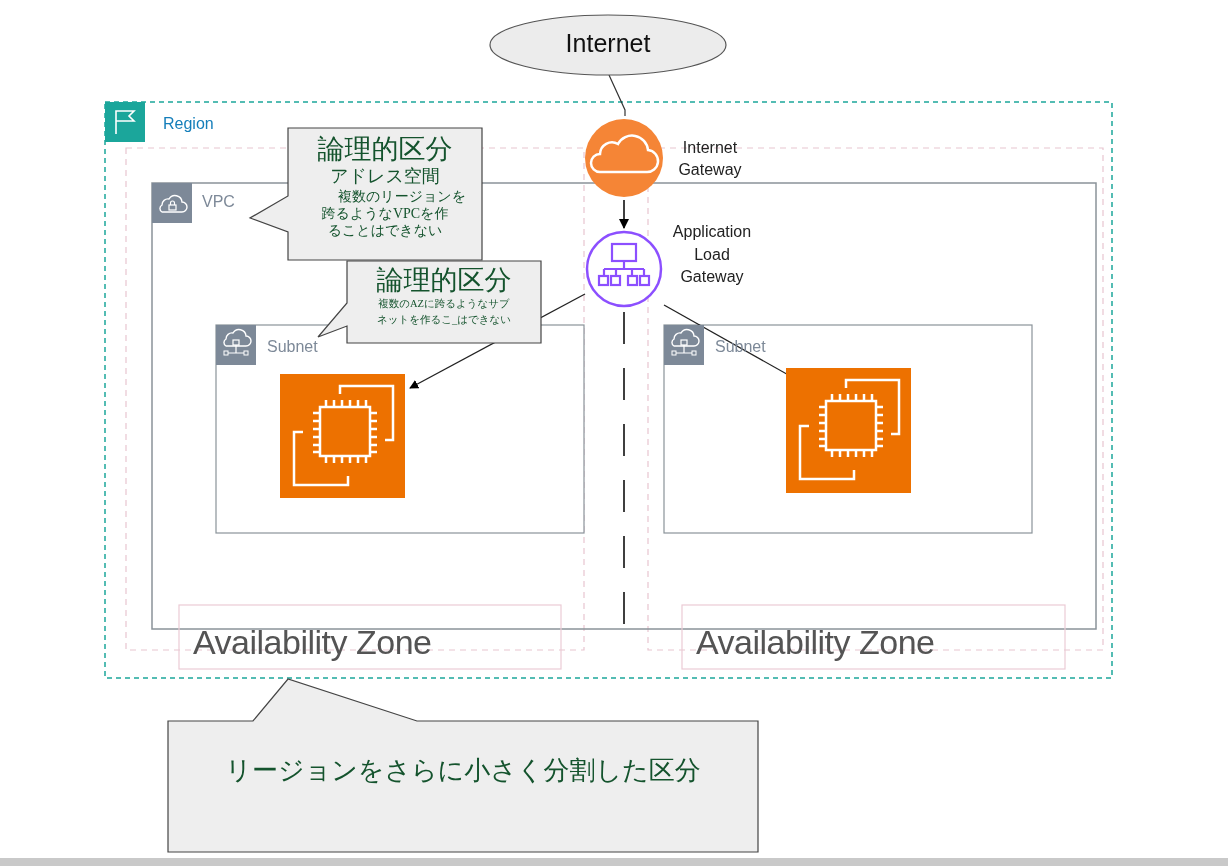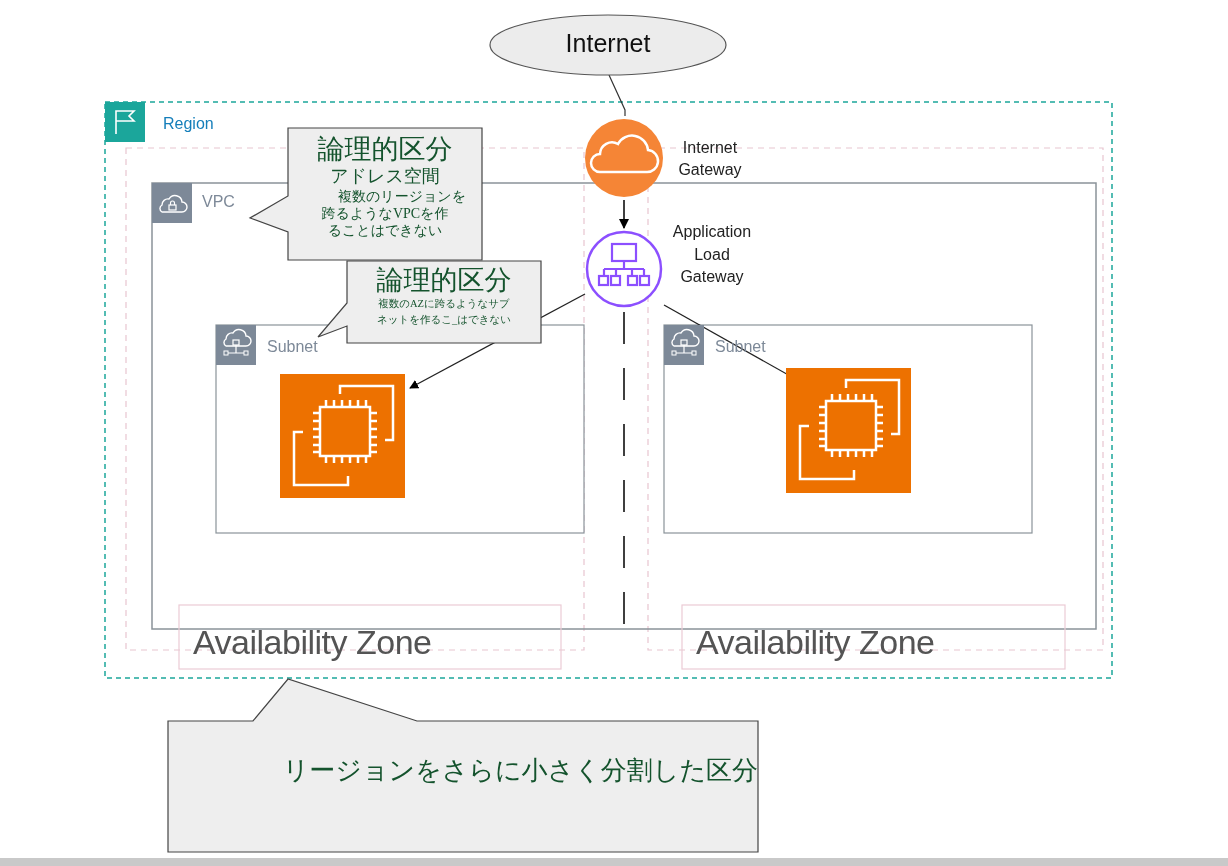--- a/index.html
+++ b/index.html
@@ -154,16 +154,16 @@
   <div style="font-size:14px;">ることはできない</div>
 </div>
 
 <div class="abs callout-text" style="left:347px;top:265px;width:194px;">
   <div style="font-size:27px;line-height:1.15;">論理的区分</div>
   <div style="font-size:10.5px;line-height:1.5;">複数のAZに跨るようなサブ</div>
   <div style="font-size:10.5px;line-height:1.5;">ネットを作るこ_はできない</div>
 </div>
 
 <div class="abs callout-text" style="left:168px;top:754px;width:590px;">
-  <div style="font-size:26px;line-height:1.3;text-align:right;">リージョンをさらに小さく分割した区分</div>
+  <div style="font-size:26px;line-height:1.3;">リージョンをさらに小さく分割した区分</div>
 </div>
 
 <div class="bottom-bar"></div>
 
 </body></html>

